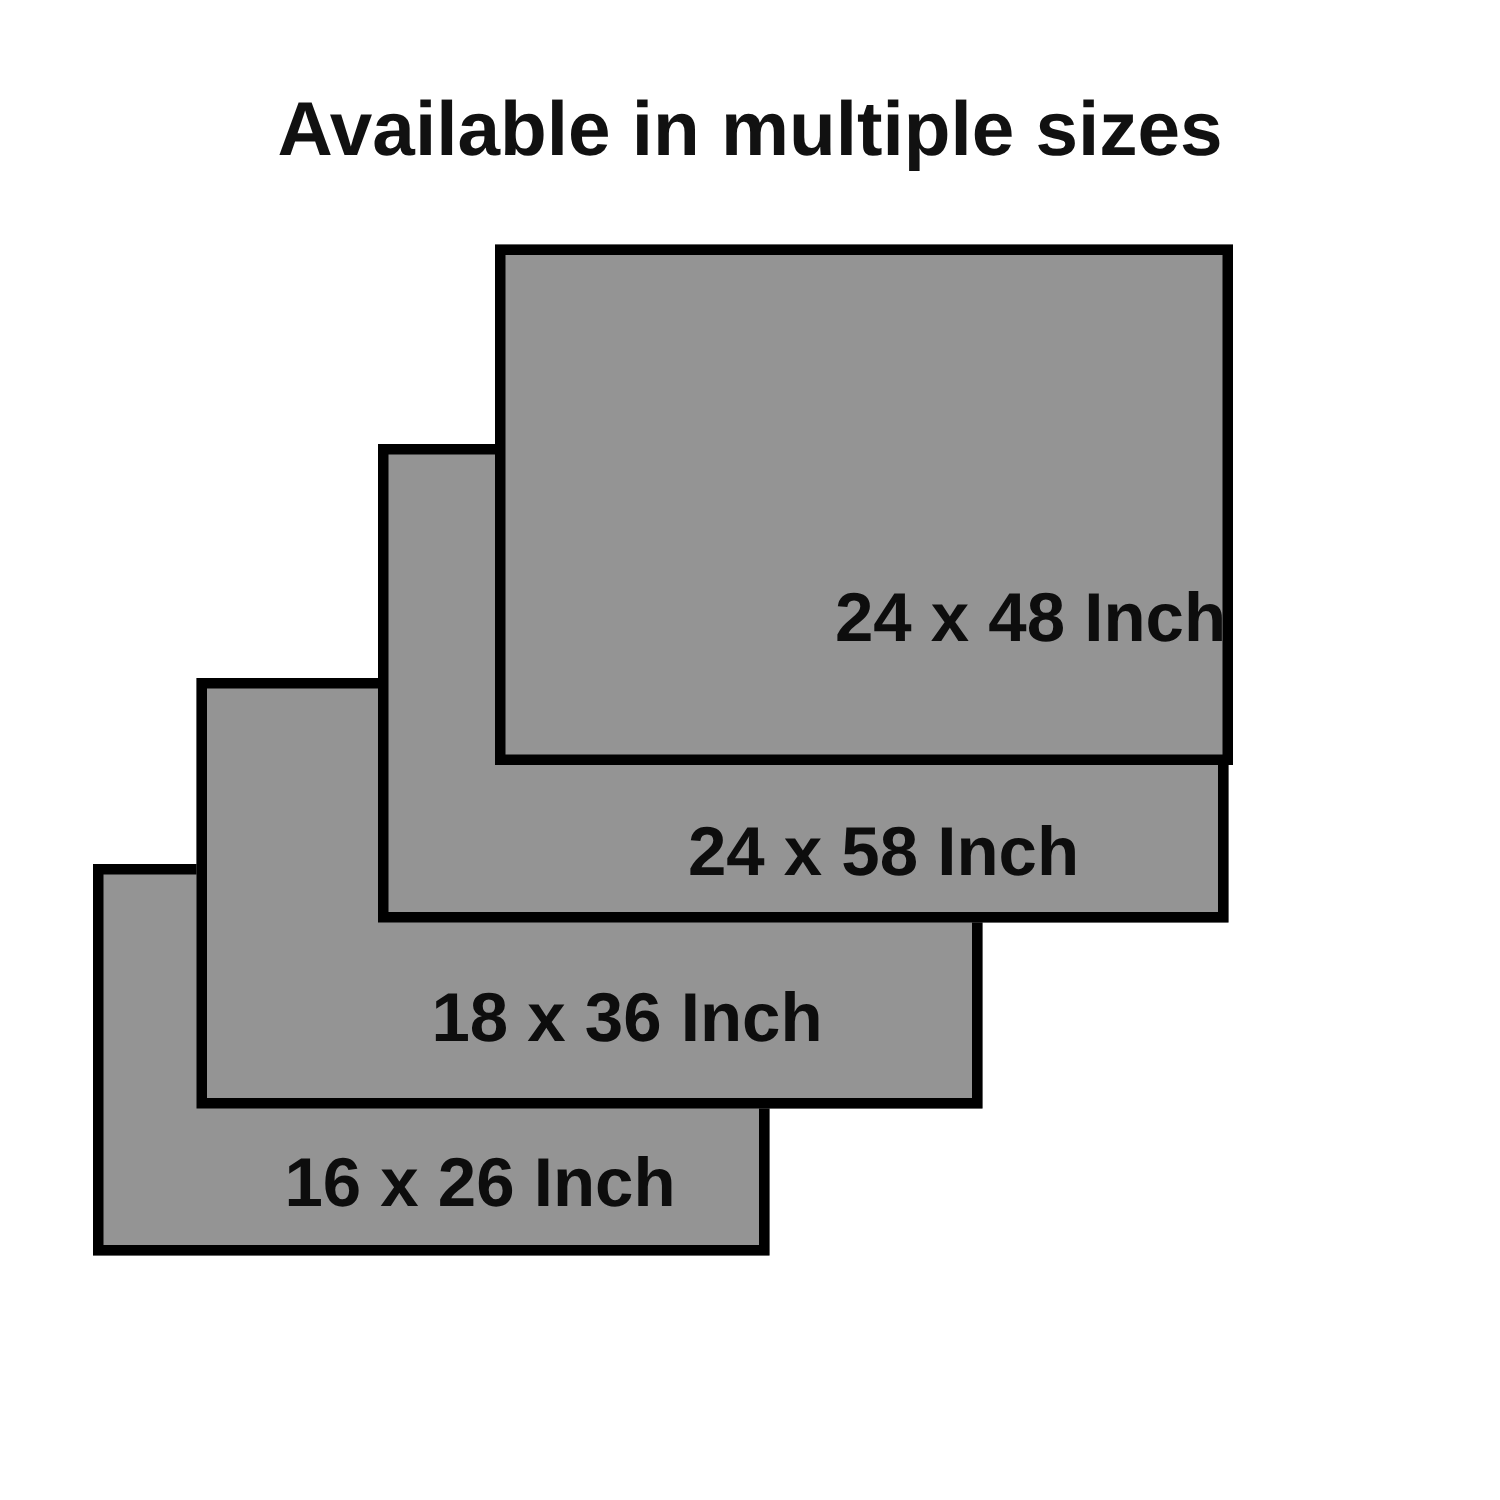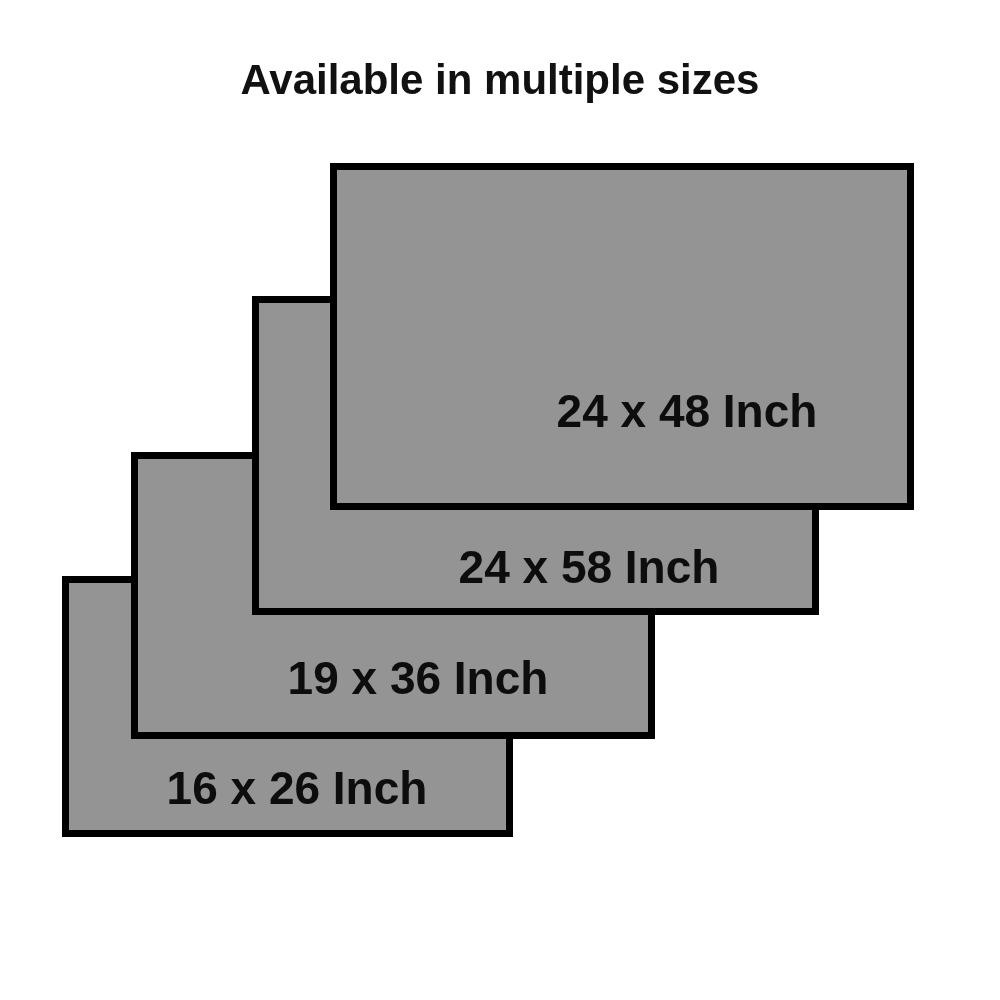--- a/index.html
+++ b/index.html
@@ -15,65 +15,65 @@
     overflow: hidden;
     font-family: "Liberation Sans", "DejaVu Sans", sans-serif;
   }
   .title {
     position: absolute;
     left: 0;
     right: 0;
     top: 56px;
     margin: 0;
     text-align: center;
-    font-size: 42px;
+    font-size: 51px;
     font-weight: 700;
     letter-spacing: 0px;
     color: #111111;
   }
   .panel {
     position: absolute;
     box-sizing: border-box;
     background: #949494;
     border: 7px solid #000000;
   }
-  .panel-24x48 { left: 330px; top: 163px; width: 584px; height: 347px; z-index: 4; }
+  .panel-24x48 { left: 330px; top: 163px; width: 492px; height: 347px; z-index: 4; }
   .panel-24x36 { left: 252px; top: 296px; width: 567px; height: 319px; z-index: 3; }
   .panel-18x36 { left: 131px; top: 452px; width: 524px; height: 287px; z-index: 2; }
   .panel-16x26 { left:  62px; top: 576px; width: 451px; height: 261px; z-index: 1; }
   .size-label {
     position: absolute;
     transform: translate(-50%, -50%);
     font-size: 46px;
     font-weight: 700;
     color: #0d0d0d;
     white-space: nowrap;
     line-height: 1;
   }
   .label-24x48 { left: 350px; top: 241px; }
   .label-24x36 { left: 330px; top: 264px; }
   .label-18x36 { left: 280px; top: 219px; }
-  .label-16x26 { left: 228px; top: 205px; }
+  .label-16x26 { left: 251px; top: 205px; }
 </style>
 </head>
 <body>
 
 <div class="stage">
 
   <h1 class="title">Available in multiple sizes</h1>
 
   <div class="panel panel-24x48">
     <span class="size-label label-24x48">24 x 48 Inch</span>
   </div>
 
   <div class="panel panel-24x36">
     <span class="size-label label-24x36">24 x 58 Inch</span>
   </div>
 
   <div class="panel panel-18x36">
-    <span class="size-label label-18x36">19 x 36 Inch</span>
+    <span class="size-label label-18x36">18 x 36 Inch</span>
   </div>
 
   <div class="panel panel-16x26">
     <span class="size-label label-16x26">16 x 26 Inch</span>
   </div>
 
 </div>
 
 </body></html>

